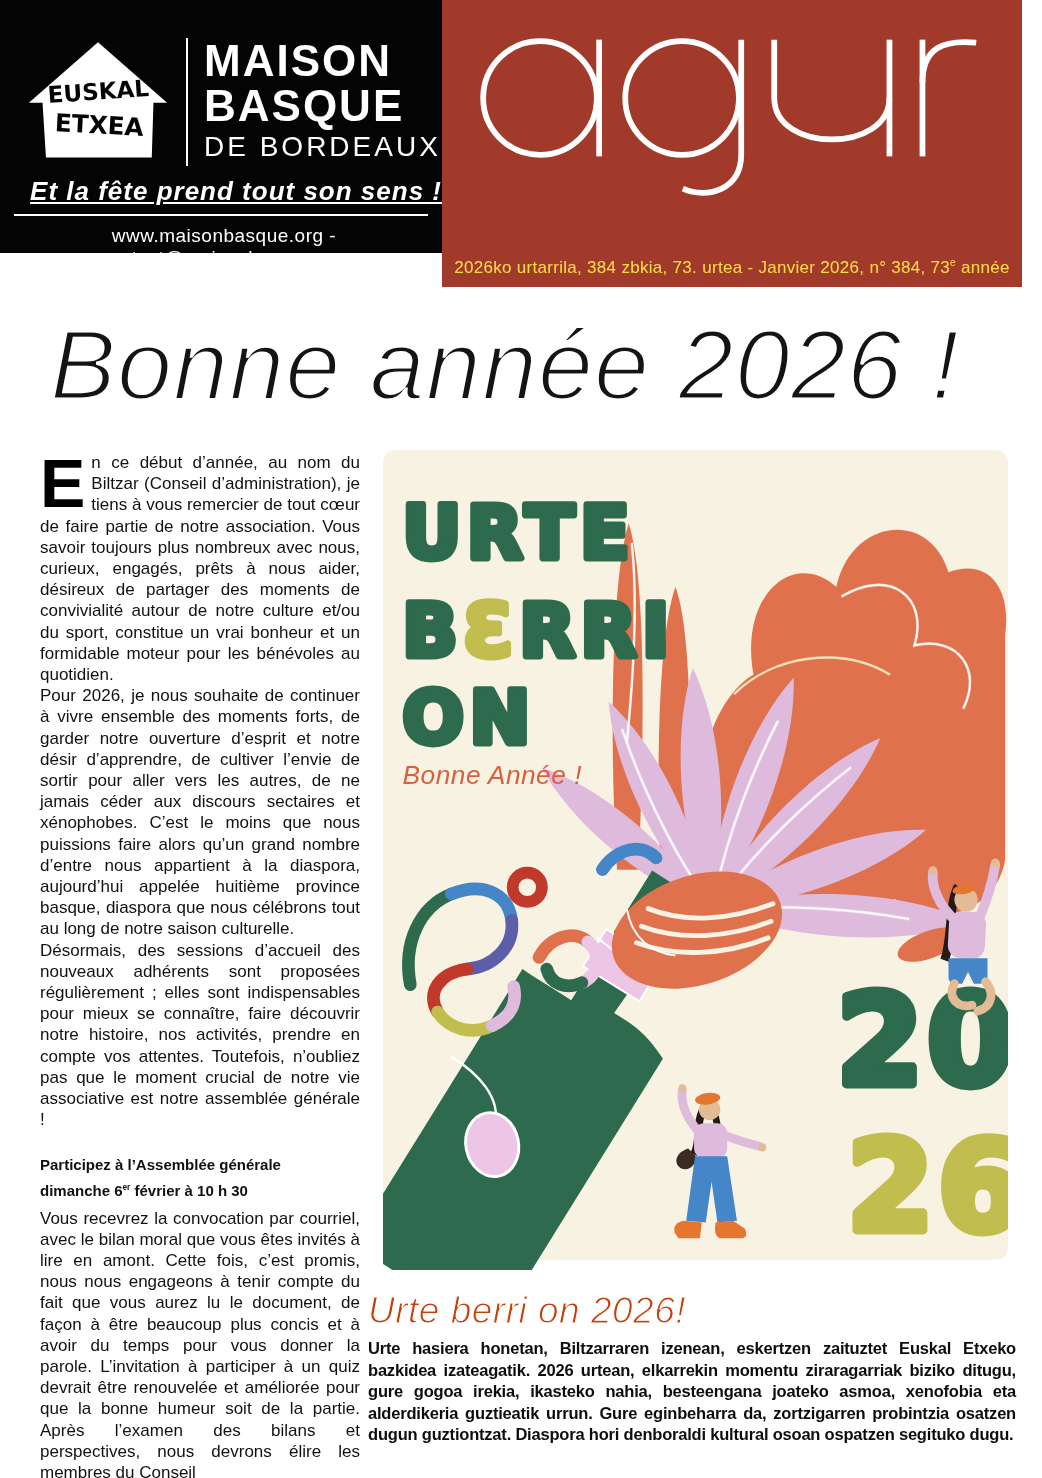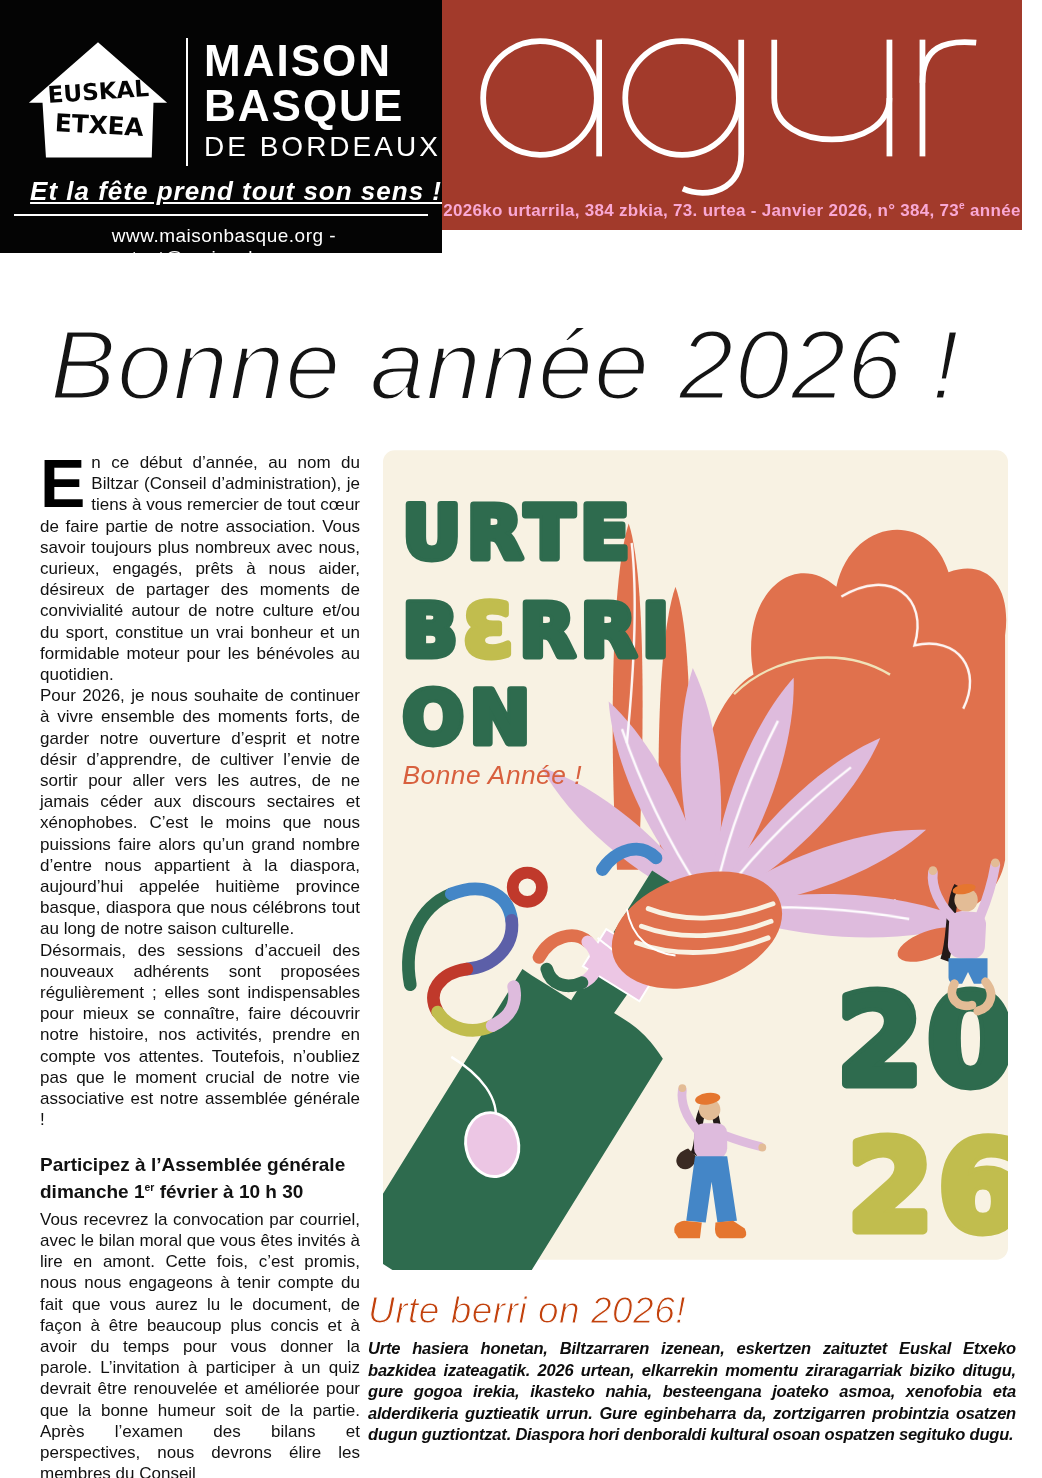--- a/index.html
+++ b/index.html
@@ -22,55 +22,55 @@
   .tagline {
     position:absolute; top:176px; left:0; right:0; text-align:right;
     font-style:italic; font-weight:bold; font-size:26px; letter-spacing:1px;text-decoration:underline;
   }
   .hdr-rule { position:absolute; top:214px; left:14px; right:14px; height:2px; background:#fff; }
   .contact-line {
     position:absolute; top:225px; left:0; right:0; text-align:center;
     font-size:19px; font-weight:400; letter-spacing:0.5px;padding-left:6px;
   }
   .hdr-red {
-    position:absolute; left:442px; top:0; width:580px; height:230px; background:#A23A2B; color:#f9a8d4;font-weight:bold;
+    position:absolute; left:442px; top:0; width:580px; height:287px; background:#A23A2B; color:#fde047;
   }
   .agur-svg { position:absolute; top:12px; left:28px; width:524px; height:192px; }
   .issue-line {
     position:absolute; bottom:9px; left:0; right:0; text-align:center;
     font-size:17px; letter-spacing:0.3px;
   }
   .issue-line sup { font-size:60%; vertical-align:super; }
   
   .headline {
     position:absolute; left:50px; top:308px; width:960px;
     font-style:italic; font-weight:400; font-size:99px; letter-spacing:1px; color:#141414;
     -webkit-text-stroke:3px #ffffff; white-space:nowrap;
   }
   
   .col-left { position:absolute; left:40px; top:452px; width:320px; color:#111; }
   .col-left p { font-size:17px; line-height:21.2px; text-align:justify; }
   .dropcap {
     float:left; font-weight:bold; font-size:68px; line-height:54px;
     padding:4px 8px 0 0; letter-spacing:-2px; color:#000;
   }
-  .subhead { margin-top:22px; font-weight:bold; font-size:19px; line-height:23.5px; }
+  .subhead { margin-top:22px; font-weight:bold; font-size:15px; line-height:23.5px; }
   .subhead sup { font-size:55%; vertical-align:super;text-align:right; }
   .col-left .after-subhead { margin-top:5px; }
   
   .poster { position:absolute; left:367px; top:440px; width:641px; height:830px;padding-left:16px; }
   .poster svg { display:block; width:100%; height:100%; }
   
   .basque-block { position:absolute; left:368px; top:1290px; width:648px; }
   .basque-heading {
     font-style:italic; font-weight:400; font-size:37px; color:#c2410c; letter-spacing:0.5px;
     -webkit-text-stroke:1px #ffffff;
   }
   .basque-body {
-    margin-top:6px; font-weight:bold; font-style:italic;
+    margin-top:6px; font-weight:bold; 
     font-size:16.5px; line-height:21.5px; text-align:justify; color:#0d0d0d;
     letter-spacing:-0.2px;
   }
 </style>
 </head>
 <body>
 
 <div class="page">
 
   <div class="hdr-black">
@@ -114,21 +114,21 @@
   </div>
 
   <h1 class="headline">Bonne année 2026 !</h1>
 
   <div class="col-left">
     <p><span class="dropcap">E</span><span>n ce début d’année, au nom du Biltzar (Conseil d’administration), je tiens à vous remercier de tout cœur de faire partie de notre association. Vous savoir toujours plus nombreux avec nous, curieux, engagés, prêts à nous aider, désireux de partager des moments de convivialité autour de notre culture et/ou du sport, constitue un vrai bonheur et un formidable moteur pour les bénévoles au quotidien.</span></p>
     <p>Pour 2026, je nous souhaite de continuer à vivre ensemble des moments forts, de garder notre ouverture d’esprit et notre désir d’apprendre, de cultiver l’envie de sortir pour aller vers les autres, de ne jamais céder aux discours sectaires et xénophobes. C’est le moins que nous puissions faire alors qu’un grand nombre d’entre nous appartient à la diaspora, aujourd’hui appelée huitième province basque, diaspora que nous célébrons tout au long de notre saison culturelle.</p>
     <p>Désormais, des sessions d’accueil des nouveaux adhérents sont proposées régulièrement ; elles sont indispensables pour mieux se connaître, faire découvrir notre histoire, nos activités, prendre en compte vos attentes. Toutefois, n’oubliez pas que le moment crucial de notre vie associative est notre assemblée générale !</p>
     <div class="subhead">
       <div>Participez à l’Assemblée générale</div>
-      <div><span>dimanche 1</span><sup>er</sup><span> février à 10 h 30</span></div>
+      <div><span>dimanche 6</span><sup>er</sup><span> février à 10 h 30</span></div>
     </div>
     <p class="after-subhead">Vous recevrez la convocation par courriel, avec le bilan moral que vous êtes invités à lire en amont. Cette fois, c’est promis, nous nous engageons à tenir compte du fait que vous aurez lu le document, de façon à être beaucoup plus concis et à avoir du temps pour vous donner la parole. L’invitation à participer à un quiz devrait être renouvelée et améliorée pour que la bonne humeur soit de la partie. Après l’examen des bilans et perspectives, nous devrons élire les membres du Conseil</p>
   </div>
 
   <div class="poster">
     <svg viewBox="0 0 641 830">
       <rect x="0" y="0" width="641" height="830" rx="12" fill="#F8F2E3"></rect>
 
       <g fill="#E0714D">
         <path d="M240,430 C232,300 234,130 252,75 C270,130 268,300 262,430 Z"></path>

